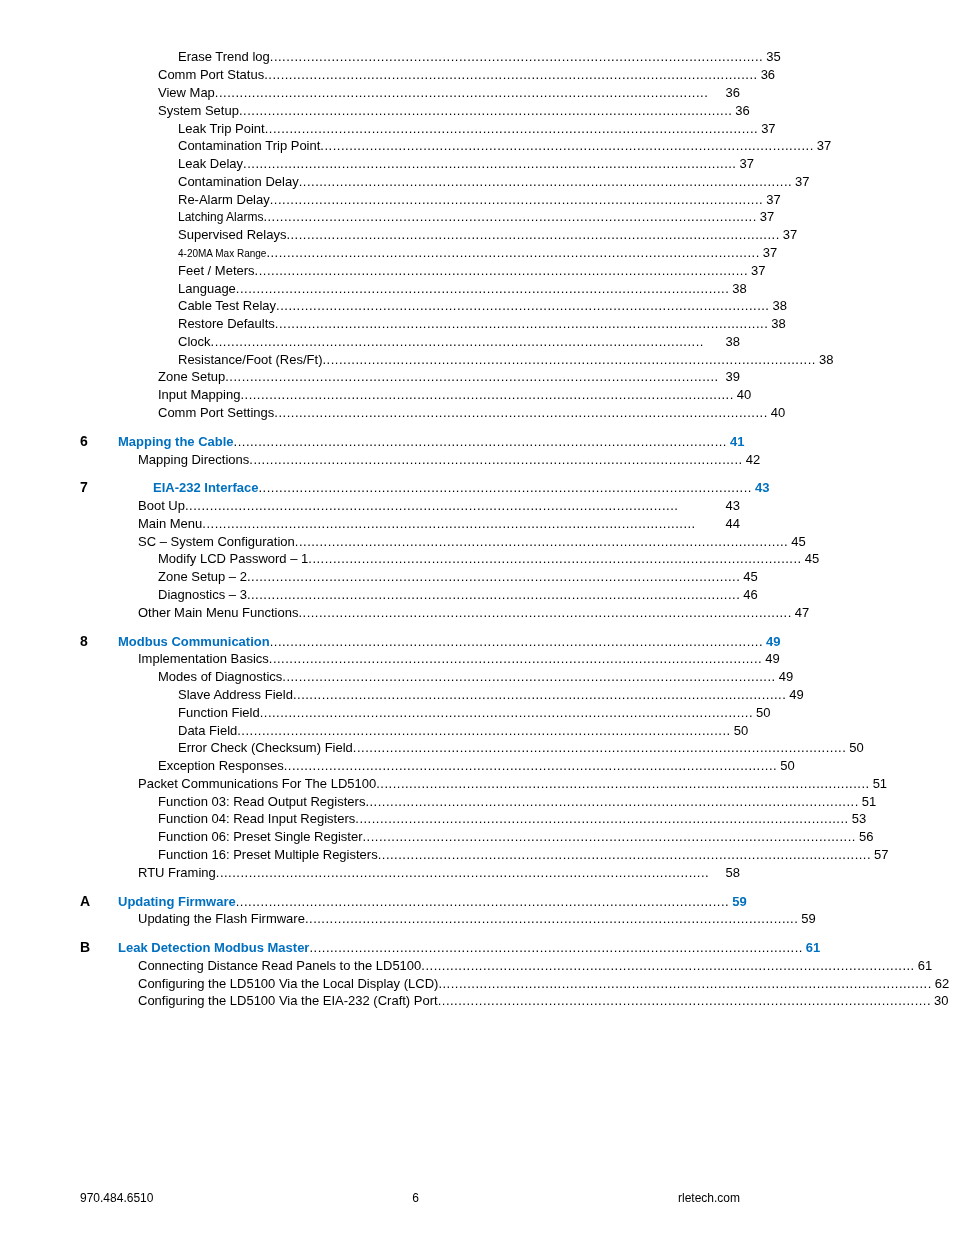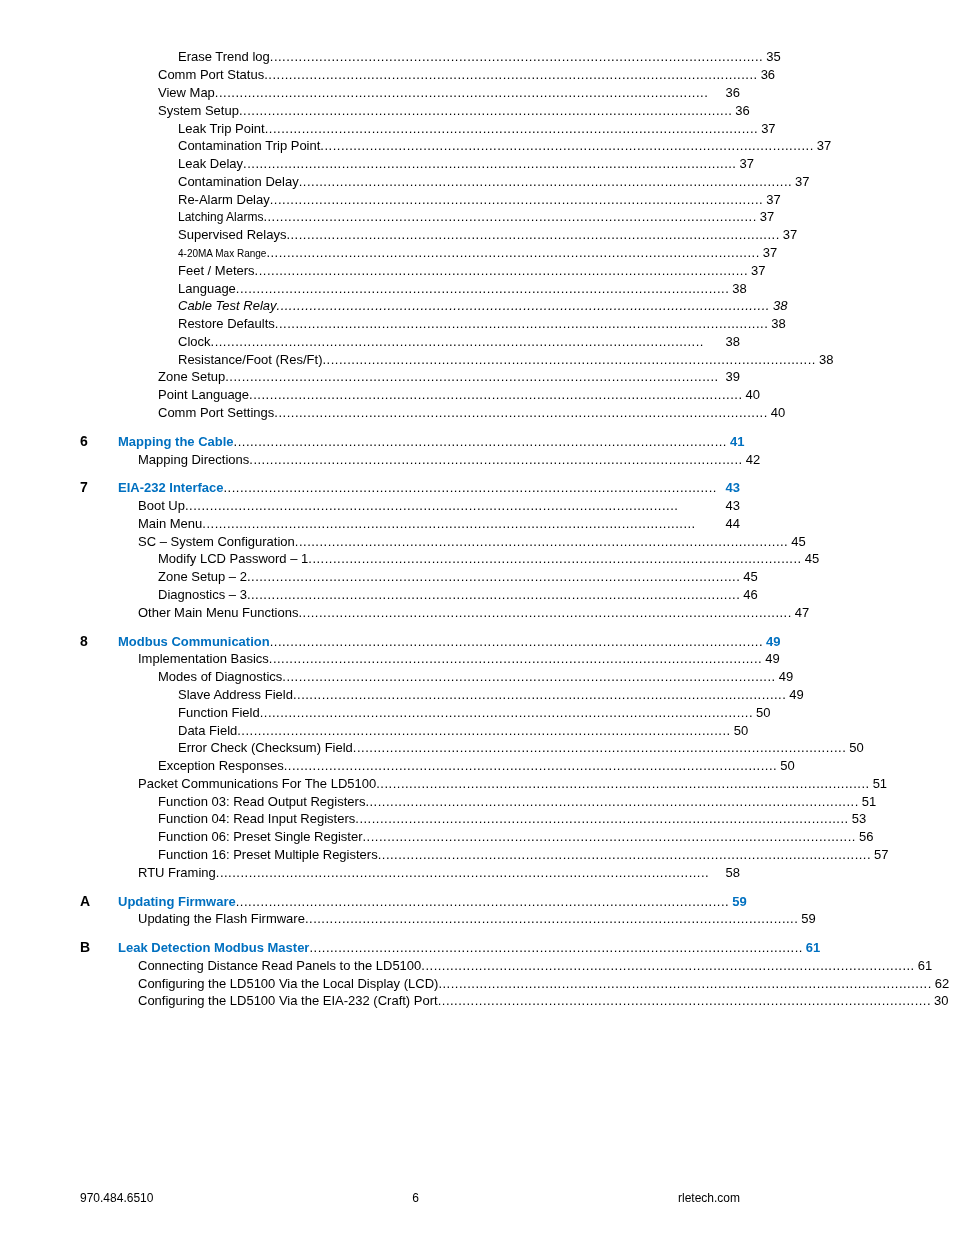--- a/index.html
+++ b/index.html
@@ -146,21 +146,21 @@
         </div>
       </div>
       <div style="display: flex; align-items: baseline; width: 100%; padding: 1.4px 0px;">
         <div style="width: 38px; flex-shrink: 0; font-size: 14px; font-weight: bold;"></div>
         <div style="flex: 1 1 0%; display: flex; align-items: baseline; padding-left: 60px;">
           <span style="white-space: nowrap; font-size: 13px;">Language</span>
           <span style="flex: 1 1 0%; overflow: hidden; white-space: nowrap; font-size: 13px; letter-spacing: 0.5px;"> ........................................................................................................................</span>
           <span style="white-space: nowrap; font-size: 13px; margin-left: 3px;">38</span>
         </div>
       </div>
-      <div style="display: flex; align-items: flex-end; width: 100%; padding: 1.4px 0px; font-style: italic;">
+      <div style="display: flex; align-items: flex-end; width: 100%; padding: 1.4px 0px;">
         <div style="width: 38px; flex-shrink: 0; font-size: 14px; font-weight: bold;"></div>
         <div style="flex: 1 1 0%; display: flex; align-items: baseline; padding-left: 60px;">
           <span style="white-space: nowrap; font-size: 13px;">Cable Test Relay</span>
           <span style="flex: 1 1 0%; overflow: hidden; white-space: nowrap; font-size: 13px; letter-spacing: 0.5px;"> ........................................................................................................................</span>
           <span style="white-space: nowrap; font-size: 13px; margin-left: 3px;">38</span>
         </div>
       </div>
       <div style="display: flex; align-items: baseline; width: 100%; padding: 1.4px 0px;">
         <div style="width: 38px; flex-shrink: 0; font-size: 14px; font-weight: bold;"></div>
         <div style="flex: 1 1 0%; display: flex; align-items: baseline; padding-left: 60px;">
@@ -189,21 +189,21 @@
         <div style="width: 38px; flex-shrink: 0; font-size: 14px; font-weight: bold;"></div>
         <div style="flex: 1 1 0%; display: flex; align-items: baseline; padding-left: 40px;">
           <span style="white-space: nowrap; font-size: 13px;">Zone Setup</span>
           <span style="flex: 1 1 0%; overflow: hidden; white-space: nowrap; font-size: 13px; letter-spacing: 0.5px;"> ........................................................................................................................</span>
           <span style="white-space: nowrap; font-size: 13px; margin-left: 3px;">39</span>
         </div>
       </div>
       <div style="display: flex; align-items: baseline; width: 100%; padding: 1.4px 0px;">
         <div style="width: 38px; flex-shrink: 0; font-size: 14px; font-weight: bold;"></div>
         <div style="flex: 1 1 0%; display: flex; align-items: baseline; padding-left: 40px;">
-          <span style="white-space: nowrap; font-size: 13px;">Point Language</span>
+          <span style="white-space: nowrap; font-size: 13px;">Input Mapping</span>
           <span style="flex: 1 1 0%; overflow: hidden; white-space: nowrap; font-size: 13px; letter-spacing: 0.5px;"> ........................................................................................................................</span>
           <span style="white-space: nowrap; font-size: 13px; margin-left: 3px;">40</span>
         </div>
       </div>
       <div style="display: flex; align-items: baseline; width: 100%; padding: 1.4px 0px;">
         <div style="width: 38px; flex-shrink: 0; font-size: 14px; font-weight: bold;"></div>
         <div style="flex: 1 1 0%; display: flex; align-items: baseline; padding-left: 40px;">
           <span style="white-space: nowrap; font-size: 13px;">Comm Port Settings</span>
           <span style="flex: 1 1 0%; overflow: hidden; white-space: nowrap; font-size: 13px; letter-spacing: 0.5px;"> ........................................................................................................................</span>
           <span style="white-space: nowrap; font-size: 13px; margin-left: 3px;">40</span>
@@ -220,21 +220,21 @@
       <div style="display: flex; align-items: baseline; width: 100%; padding: 1.4px 0px;">
         <div style="width: 38px; flex-shrink: 0; font-size: 14px; font-weight: bold;"></div>
         <div style="flex: 1 1 0%; display: flex; align-items: baseline; padding-left: 20px;">
           <span style="white-space: nowrap; font-size: 13px;">Mapping Directions</span>
           <span style="flex: 1 1 0%; overflow: hidden; white-space: nowrap; font-size: 13px; letter-spacing: 0.5px;"> ........................................................................................................................</span>
           <span style="white-space: nowrap; font-size: 13px; margin-left: 3px;">42</span>
         </div>
       </div>
       <div style="display: flex; align-items: baseline; width: 100%; padding: 1.4px 0px; margin-top: 10px;">
         <div style="width: 38px; flex-shrink: 0; font-size: 14px; font-weight: bold;">7</div>
-        <div style="flex: 1 1 0%; display: flex; align-items: baseline; padding-left: 0px;">
+        <div style="flex: 1 1 0%; display: flex; align-items: baseline; padding-left: 0px; margin-left: 35px;">
           <span style="white-space: nowrap; font-size: 13px; color: rgb(0, 112, 192); font-weight: bold;">EIA-232 Interface</span>
           <span style="flex: 1 1 0%; overflow: hidden; white-space: nowrap; font-size: 13px; letter-spacing: 0.5px;"> ........................................................................................................................</span>
           <span style="white-space: nowrap; font-size: 13px; margin-left: 3px; color: rgb(0, 112, 192); font-weight: bold;">43</span>
         </div>
       </div>
       <div style="display: flex; align-items: baseline; width: 100%; padding: 1.4px 0px;">
         <div style="width: 38px; flex-shrink: 0; font-size: 14px; font-weight: bold;"></div>
         <div style="flex: 1 1 0%; display: flex; align-items: baseline; padding-left: 20px;">
           <span style="white-space: nowrap; font-size: 13px;">Boot Up</span>
           <span style="flex: 1 1 0%; overflow: hidden; white-space: nowrap; font-size: 13px; letter-spacing: 0.5px;"> ........................................................................................................................</span>

